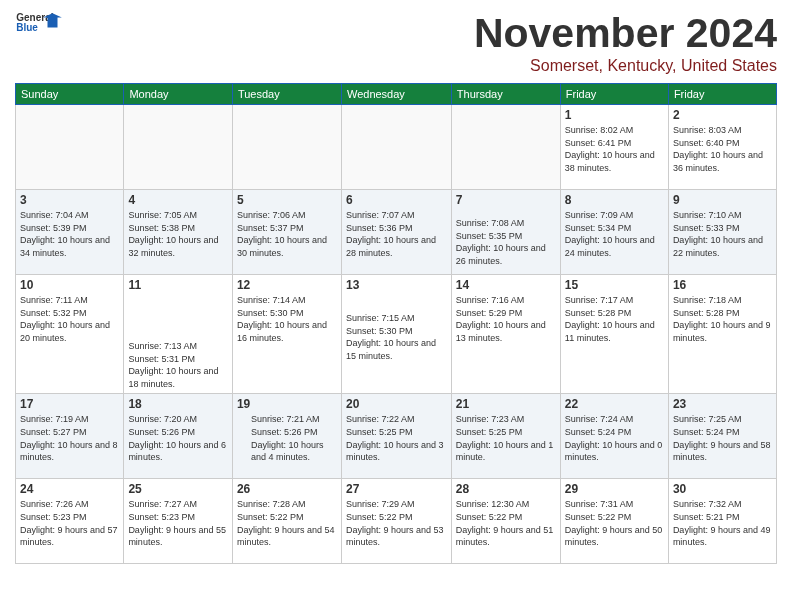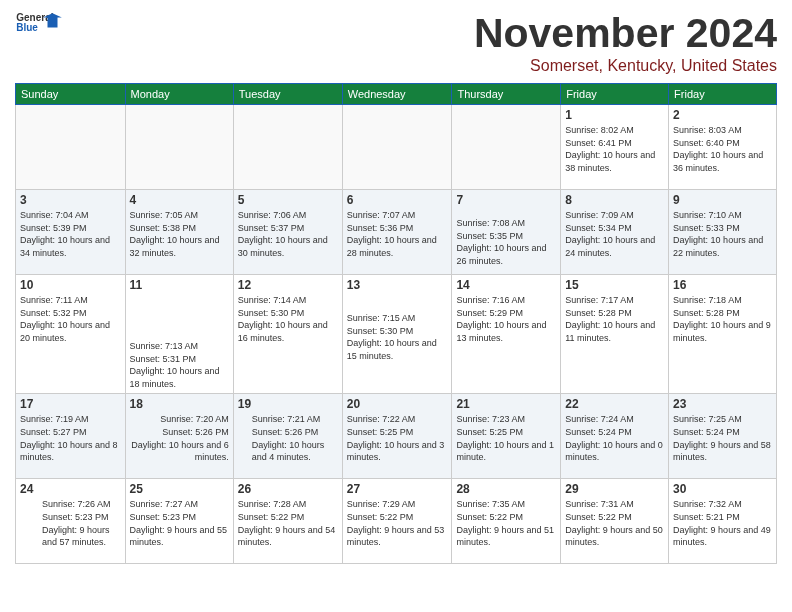--- a/index.html
+++ b/index.html
@@ -186,21 +186,21 @@
         </tr>
         <tr>
           <td>
             <div class="day-num">17</div>
             <div class="day-info" style="white-space: pre-line;">Sunrise: 7:19 AM
 Sunset: 5:27 PM
 Daylight: 10 hours and 8 minutes.</div>
           </td>
           <td>
             <div class="day-num">18</div>
-            <div class="day-info" style="white-space: pre-line; text-align: right;">Sunrise: 7:20 AM
+            <div class="day-info" style="white-space: pre-line;">Sunrise: 7:20 AM
 Sunset: 5:26 PM
 Daylight: 10 hours and 6 minutes.</div>
           </td>
           <td>
             <div class="day-num">19</div>
             <div class="day-info" style="white-space: pre-line; margin-left: 14px;">Sunrise: 7:21 AM
 Sunset: 5:26 PM
 Daylight: 10 hours and 4 minutes.</div>
           </td>
           <td>
@@ -224,21 +224,21 @@
           <td>
             <div class="day-num">23</div>
             <div class="day-info" style="white-space: pre-line;">Sunrise: 7:25 AM
 Sunset: 5:24 PM
 Daylight: 9 hours and 58 minutes.</div>
           </td>
         </tr>
         <tr>
           <td>
             <div class="day-num">24</div>
-            <div class="day-info" style="white-space: pre-line; margin-left: 22px;">Sunrise: 7:26 AM
+            <div class="day-info" style="white-space: pre-line;">Sunrise: 7:26 AM
 Sunset: 5:23 PM
 Daylight: 9 hours and 57 minutes.</div>
           </td>
           <td>
             <div class="day-num">25</div>
             <div class="day-info" style="white-space: pre-line;">Sunrise: 7:27 AM
 Sunset: 5:23 PM
 Daylight: 9 hours and 55 minutes.</div>
           </td>
           <td>
@@ -248,21 +248,21 @@
 Daylight: 9 hours and 54 minutes.</div>
           </td>
           <td>
             <div class="day-num">27</div>
             <div class="day-info" style="white-space: pre-line;">Sunrise: 7:29 AM
 Sunset: 5:22 PM
 Daylight: 9 hours and 53 minutes.</div>
           </td>
           <td>
             <div class="day-num">28</div>
-            <div class="day-info" style="white-space: pre-line;">Sunrise: 7:35 AM
+            <div class="day-info" style="white-space: pre-line;">Sunrise: 12:30 AM
 Sunset: 5:22 PM
 Daylight: 9 hours and 51 minutes.</div>
           </td>
           <td>
             <div class="day-num">29</div>
             <div class="day-info" style="white-space: pre-line;">Sunrise: 7:31 AM
 Sunset: 5:22 PM
 Daylight: 9 hours and 50 minutes.</div>
           </td>
           <td>

